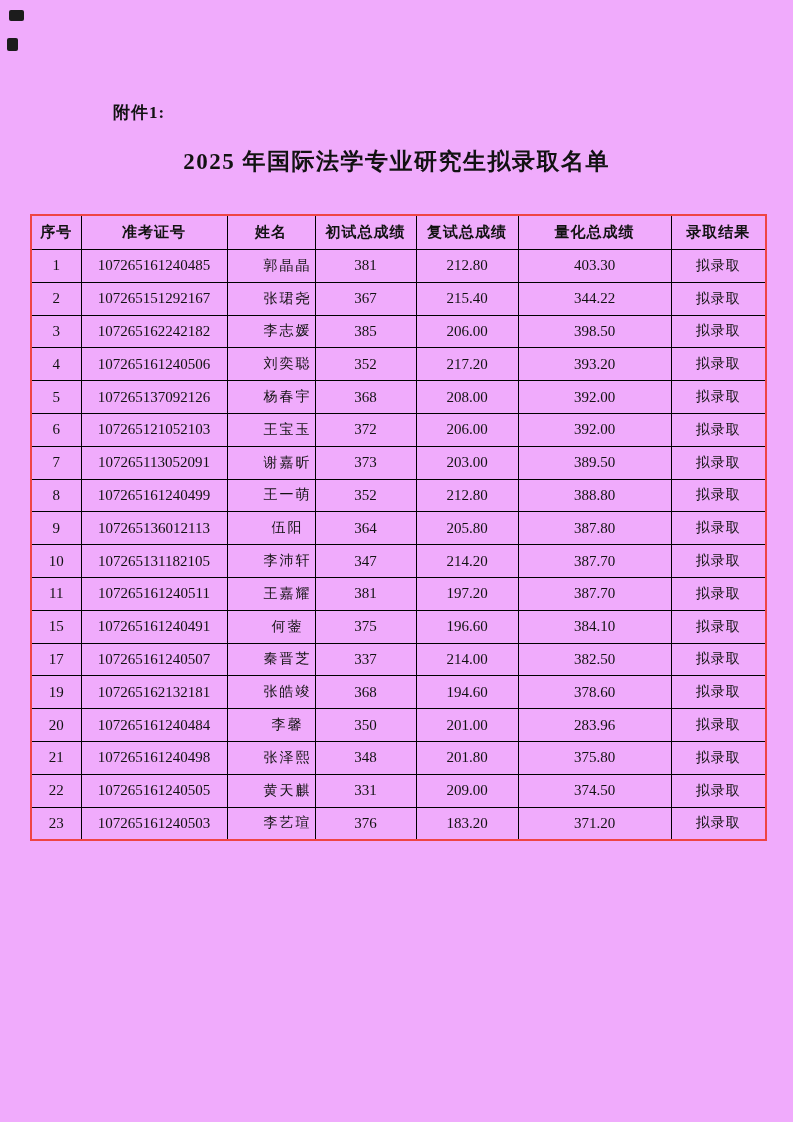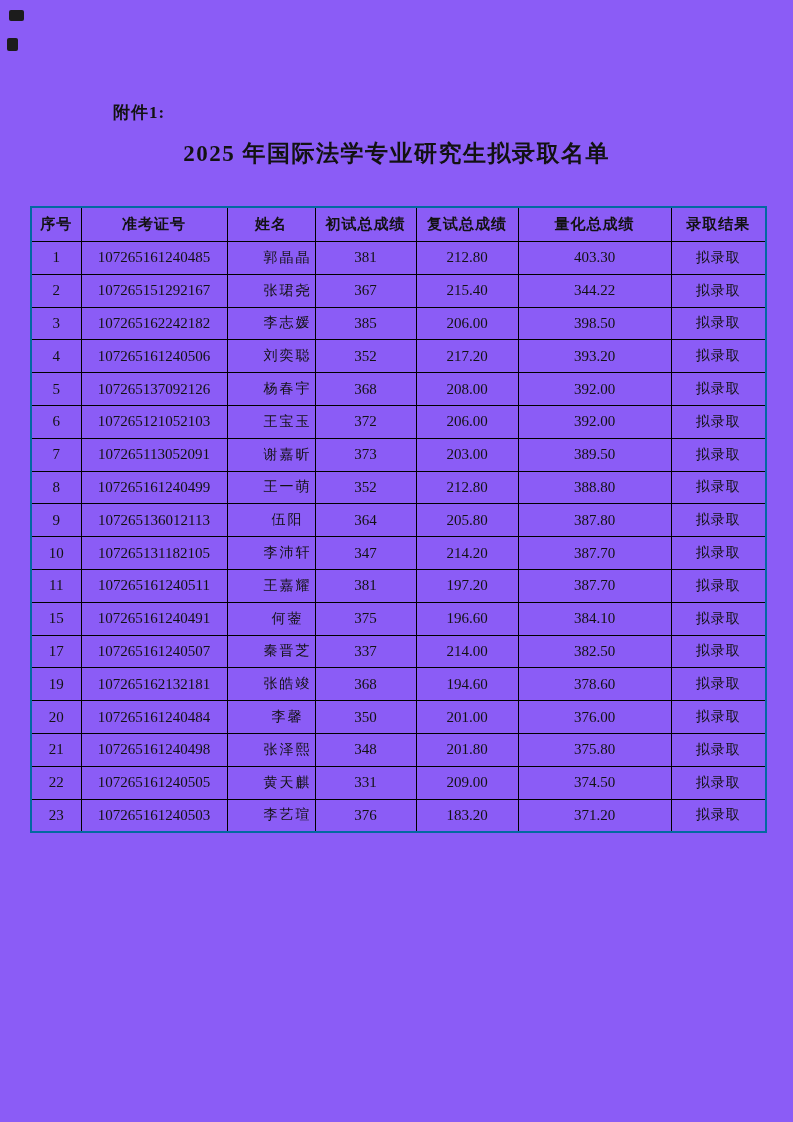--- a/index.html
+++ b/index.html
@@ -10,21 +10,21 @@
   body {
     width: 793px;
     height: 1122px;
     font-family: "Liberation Serif", serif;
     color: #121212;
   }
   .page {
     position: relative;
     width: 793px;
     height: 1122px;
-    background: #8b5cf6;
+    background: #f0abfc;
     overflow: hidden;
   }
   .scan-mark {
     position: absolute;
     background: #1c1c1c;
   }
   .mark1 { left: 9px;  top: 10px; width: 15px; height: 11px; border-radius: 2px; }
   .mark2 { left: 7px;  top: 38px; width: 11px; height: 13px; border-radius: 2px; }
   .attachment {
     position: absolute;
@@ -32,34 +32,34 @@
     top: 101px;
     font-size: 17px;
     font-weight: bold;
     letter-spacing: 1px;
   }
   .title {
     position: absolute;
     left: 0;
     right: 0;
     top: 138px;
-    margin: 0;
+    margin: 8px;
     text-align: center;
     font-size: 23px;
     font-weight: bold;
     letter-spacing: 1.5px;
   }
   table.roster {
     position: absolute;
     left: 30px;
-    top: 206px;
+    top: 214px;
     width: 736px;
     border-collapse: collapse;
     table-layout: fixed;
-    border: 2px solid #0369a1;
+    border: 2px solid #ef4444;
   }
   table.roster th,
   table.roster td {
     border: 1px solid #000;
     text-align: center;
     vertical-align: middle;
     padding: 0;
     overflow: hidden;
     white-space: nowrap;
   }
@@ -246,21 +246,21 @@
           <td class="col-retest-score">194.60</td>
           <td class="col-quantified-score">378.60</td>
           <td class="col-result">拟录取</td>
         </tr>
         <tr>
           <td class="col-index">20</td>
           <td class="col-id">107265161240484</td>
           <td class="col-name">李馨</td>
           <td class="col-initial-score">350</td>
           <td class="col-retest-score">201.00</td>
-          <td class="col-quantified-score">376.00</td>
+          <td class="col-quantified-score">283.96</td>
           <td class="col-result">拟录取</td>
         </tr>
         <tr>
           <td class="col-index">21</td>
           <td class="col-id">107265161240498</td>
           <td class="col-name">张泽熙</td>
           <td class="col-initial-score">348</td>
           <td class="col-retest-score">201.80</td>
           <td class="col-quantified-score">375.80</td>
           <td class="col-result">拟录取</td>

